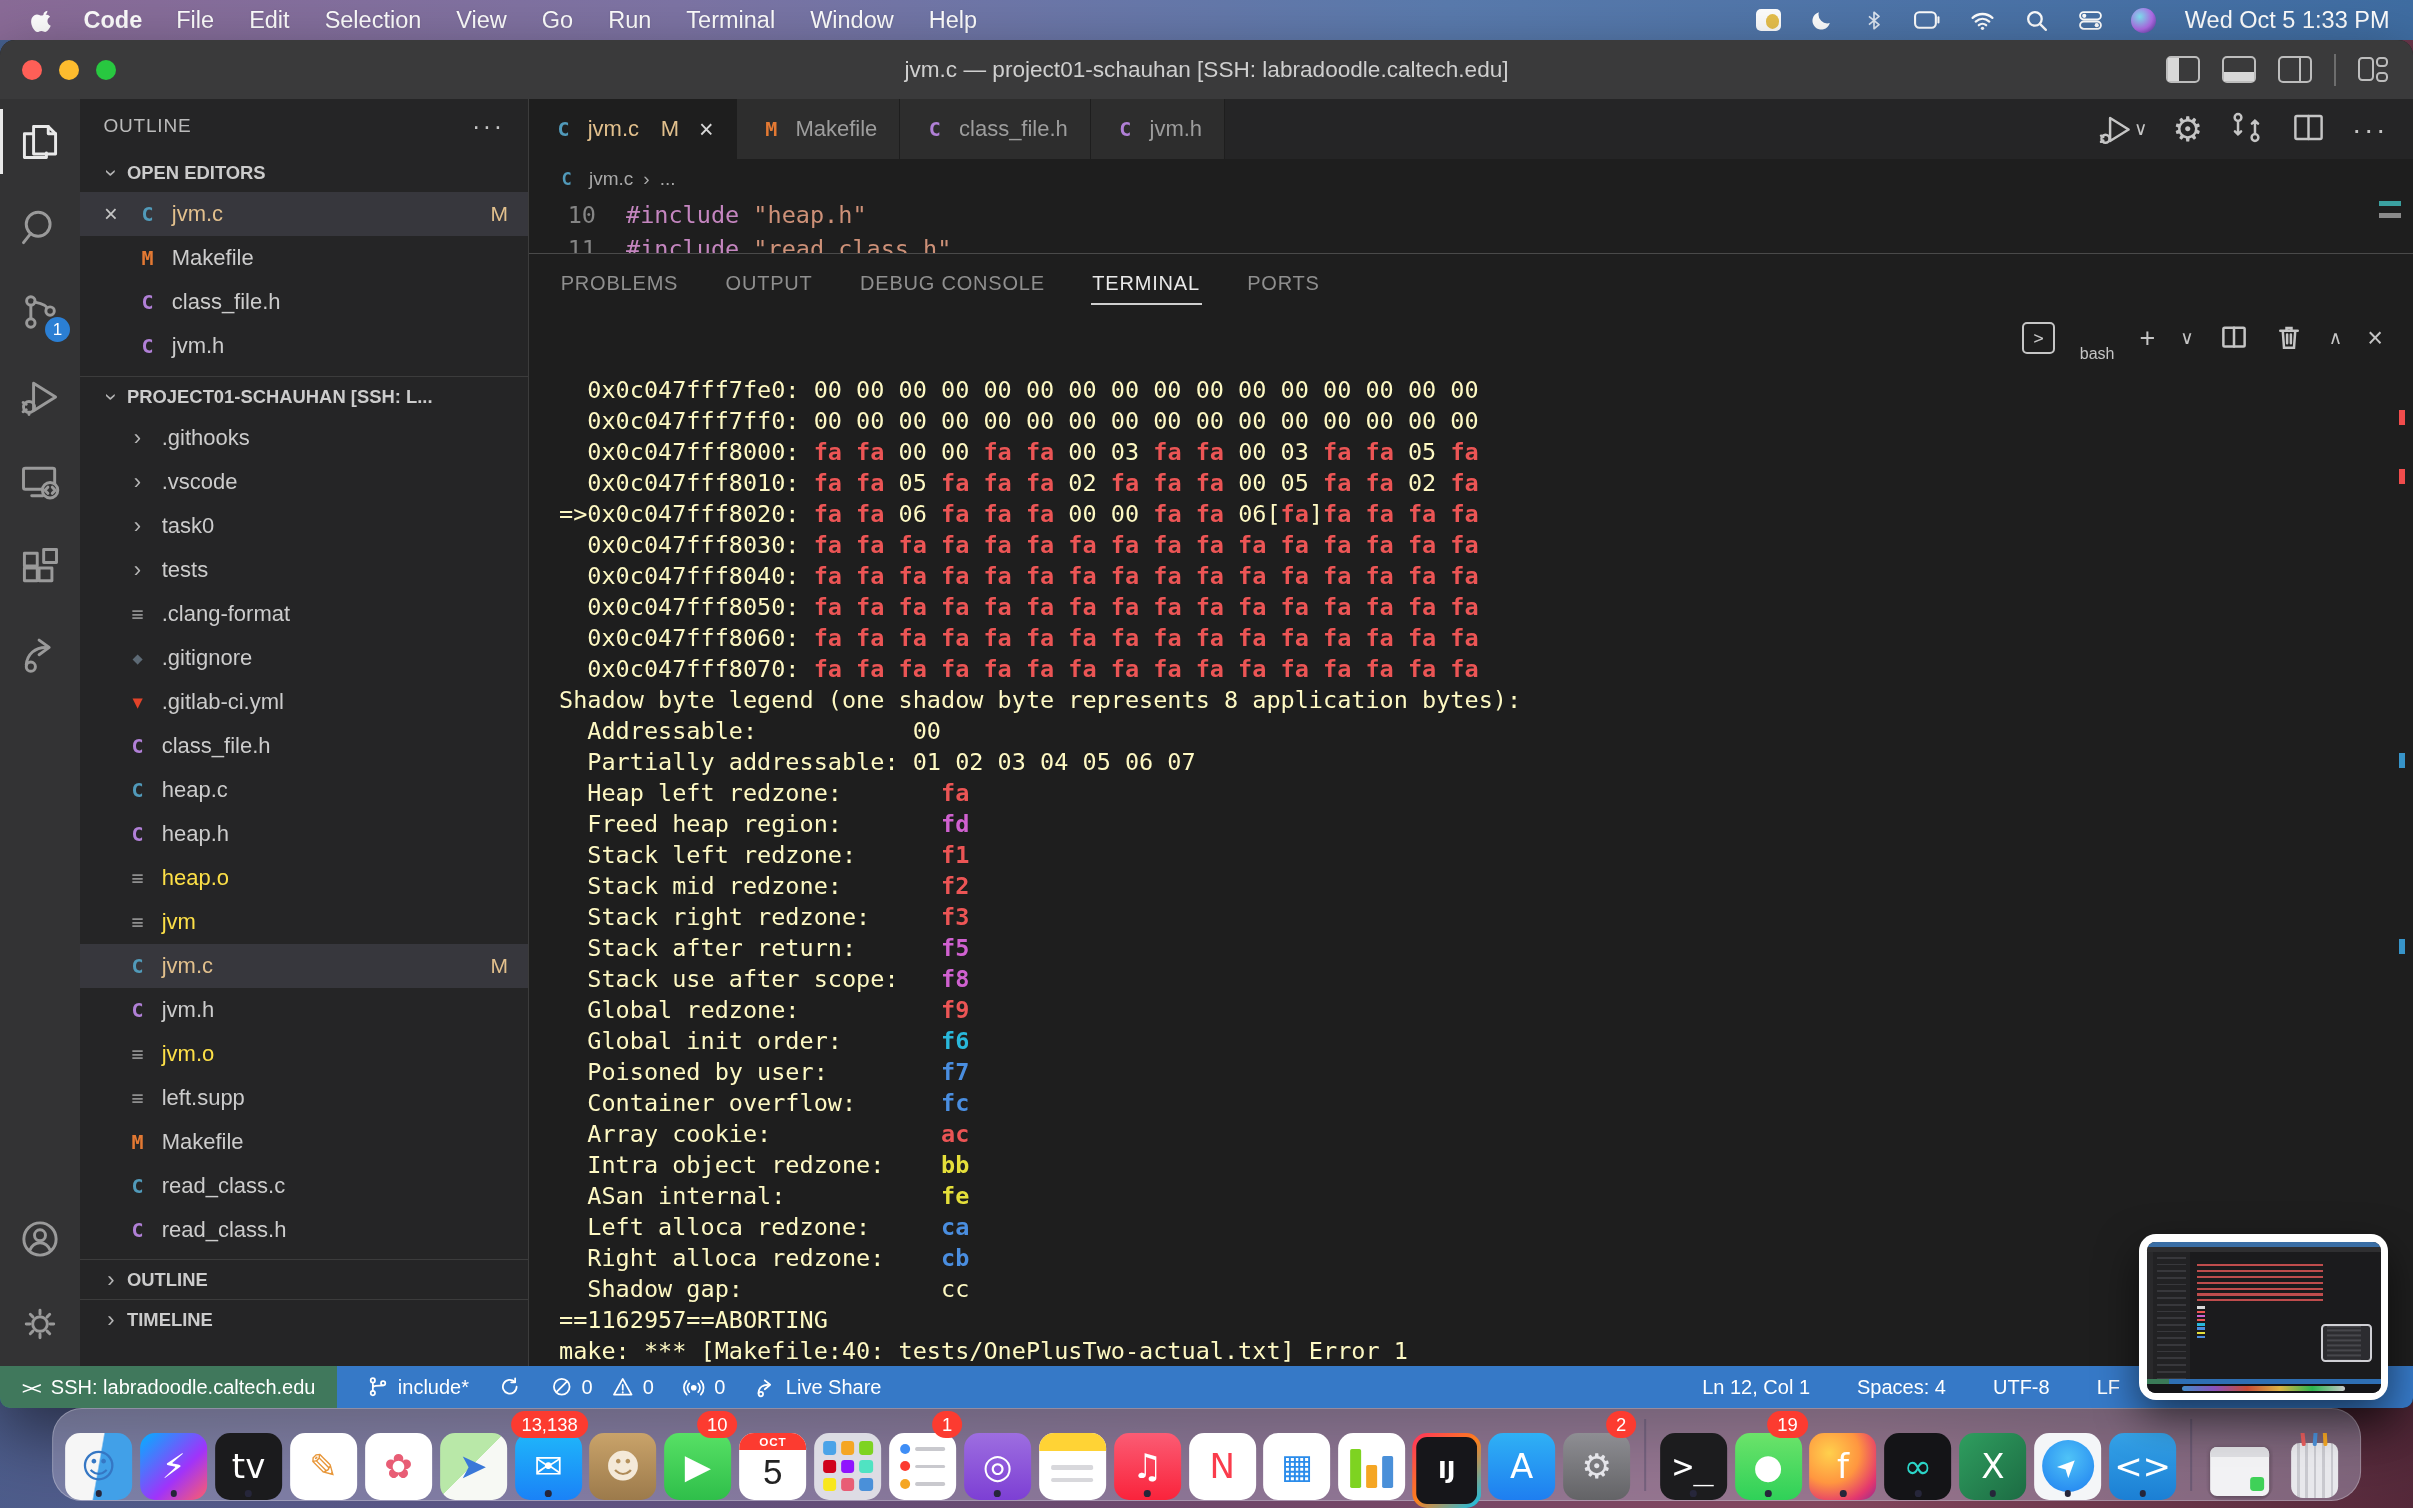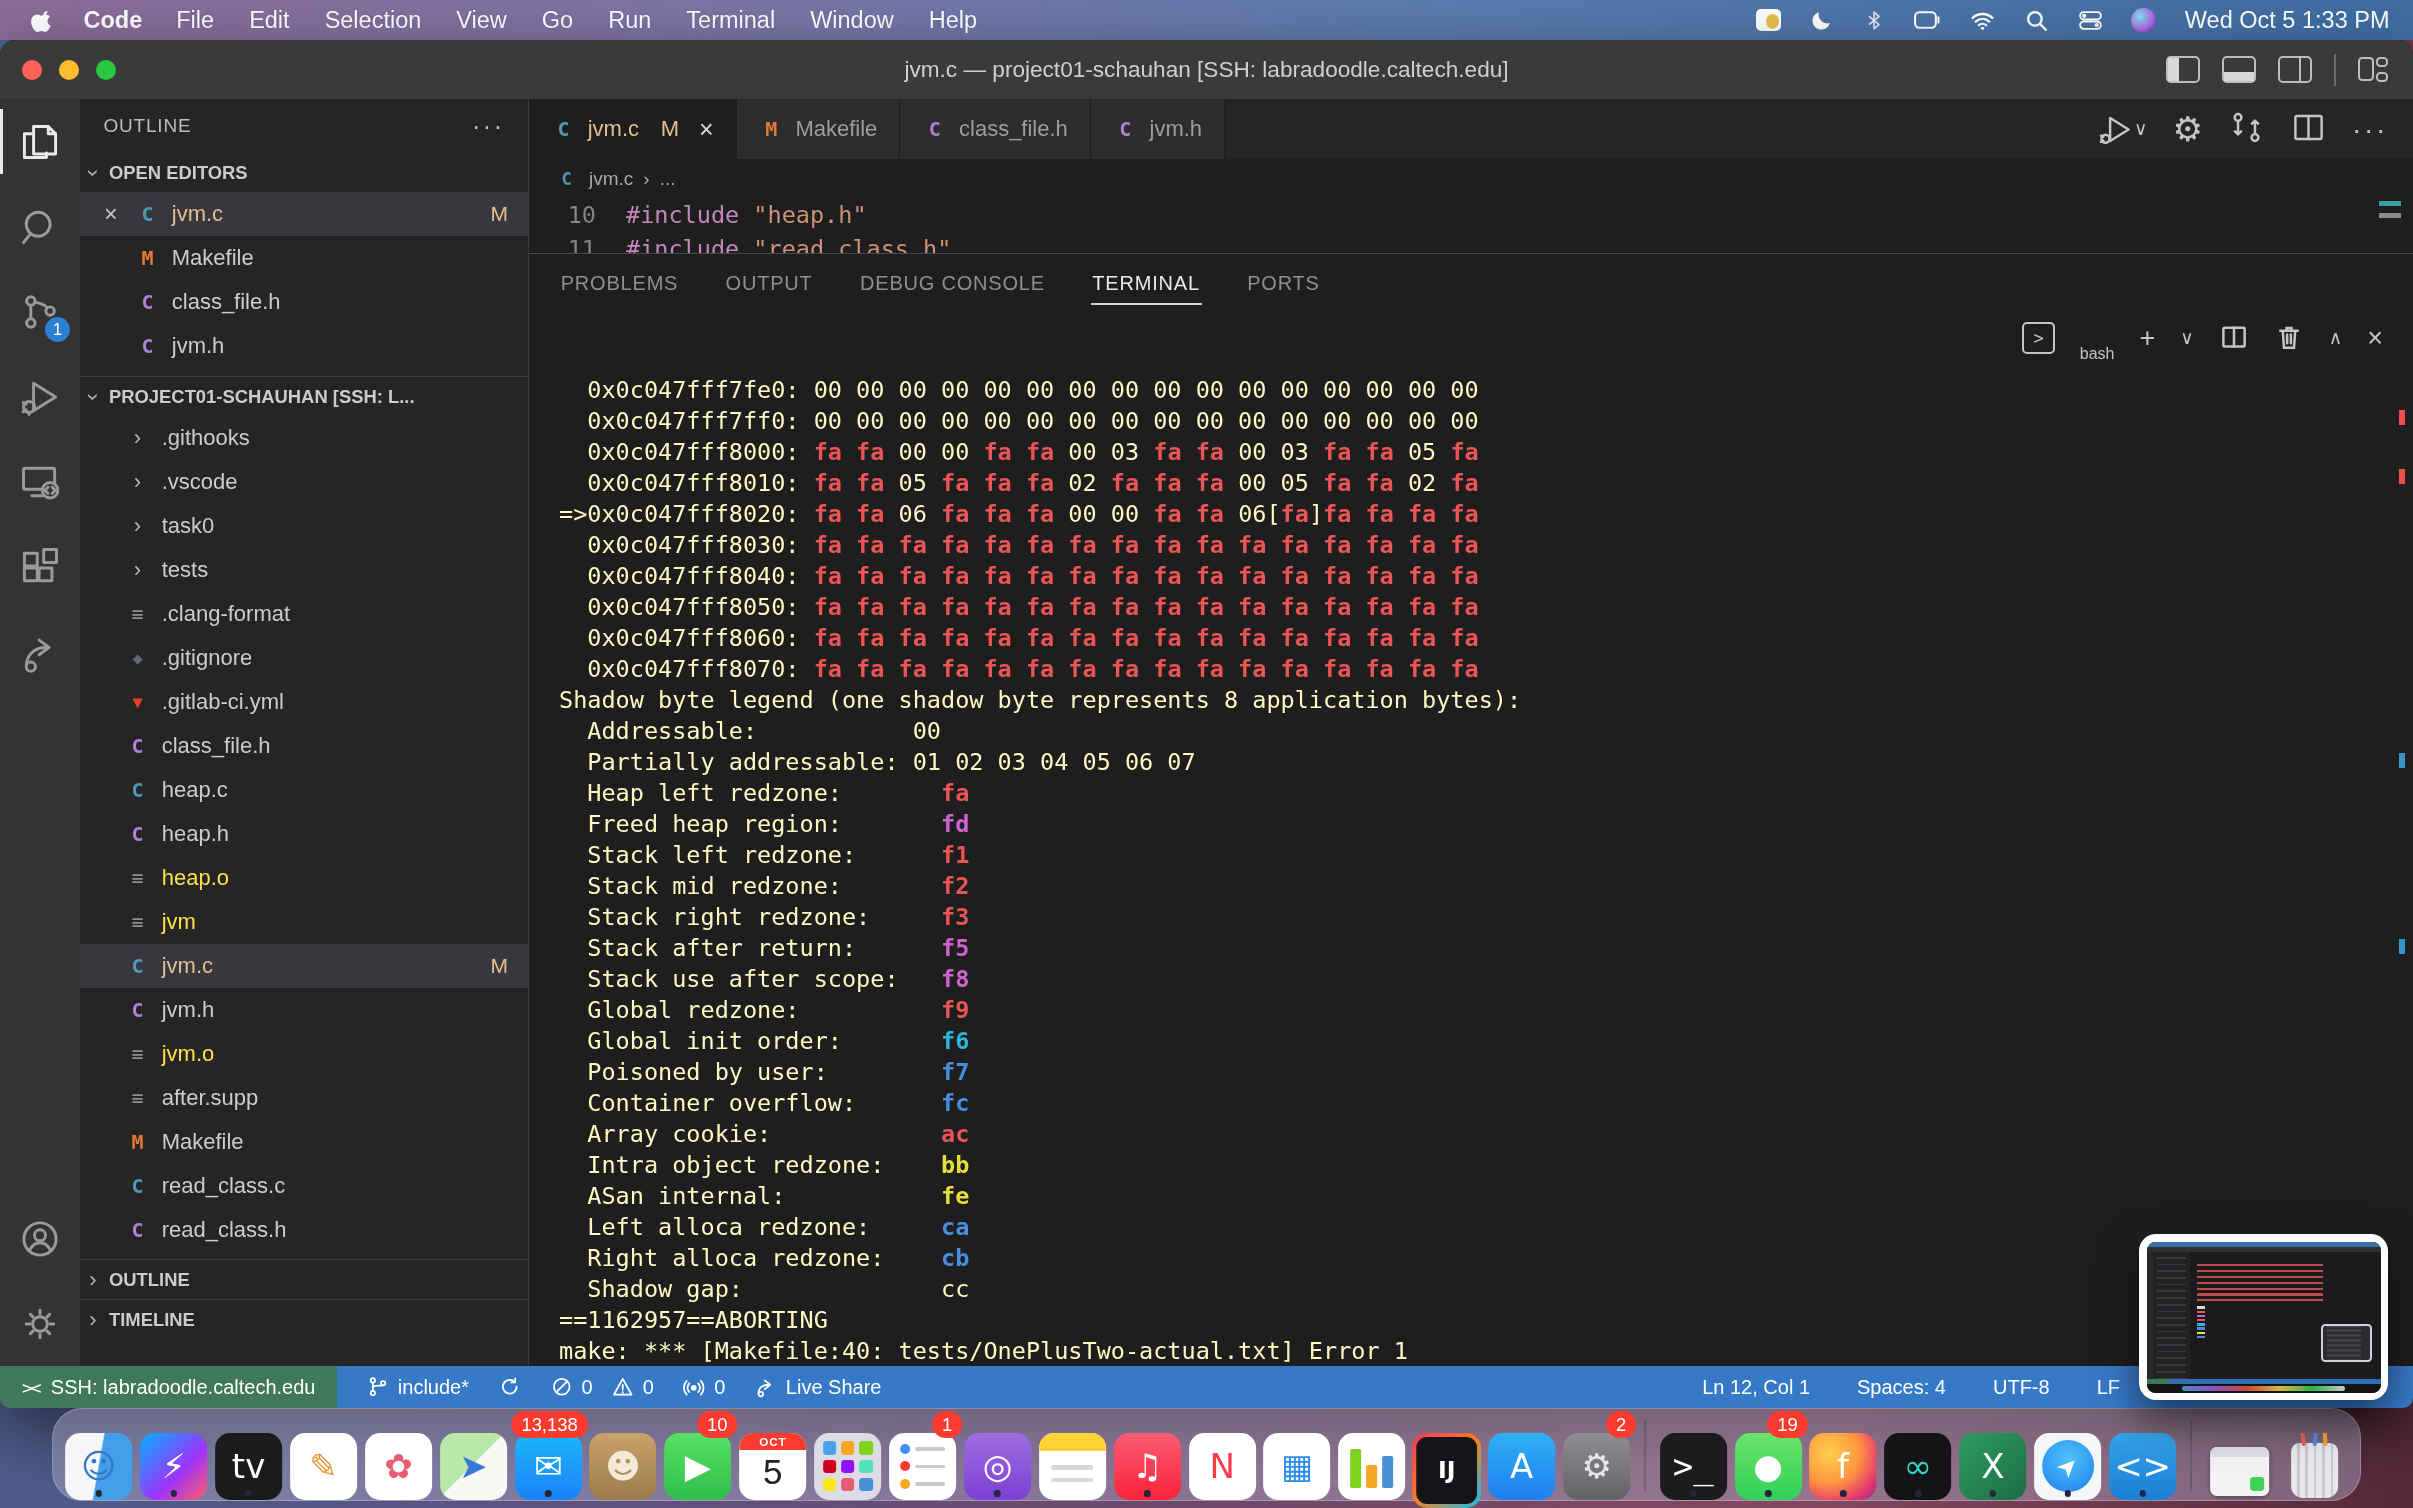--- a/index.html
+++ b/index.html
@@ -51,21 +51,21 @@
   .act.active svg{stroke:#e9e9e9;}
   .act.active::before{content:"";position:absolute;left:0;top:10px;bottom:10px;width:3.4px;background:#e9e9e9;}
   .act .badge1{position:absolute;right:10px;bottom:11.7px;background:#2b7fd4;color:#fff;font-size:17px;
     min-width:25px;height:25px;border-radius:12.6px;display:flex;align-items:center;justify-content:center;}
   .act-spacer{flex:1}
 
   
   .sidebar{width:448px;background:#252526;flex:none;border-right:0.8px solid #3c3c3c;color:#cccccc;overflow:hidden;}
   .sb-title{height:54px;display:flex;align-items:center;padding:0 23.5px;font-size:19px;letter-spacing:0.8px;color:#bbbbbb;}
   .sb-title .dots{margin-left:auto;font-size:25px;letter-spacing:2.5px;color:#c5c5c5;}
-  .sec-head{height:39px;display:flex;align-items:center;font-weight:bold;font-size:18.4px;color:#cccccc;padding-left:2px;gap:5px;}
+  .sec-head{height:39px;display:flex;align-items:center;font-weight:bold;font-size:18.4px;color:#cccccc;padding-left:20px;gap:5px;}
   .sec-head .chev{font-size:22px;color:#b5b5b5;display:inline-block;transform:rotate(90deg);font-weight:normal;width:22px;text-align:center;}
   .sec-head.collapsed .chev{transform:none;}
   .sec-head.bordered{border-top:0.8px solid #3c3c3c;}
   .sec-label{white-space:nowrap;overflow:hidden;}
   .row{height:44px;display:flex;align-items:center;font-size:22px;gap:11.7px;}
   .row.sel{background:#37373d;}
   .oe-row{padding-left:18.4px;}
   .close-x{width:25px;color:#c5c5c5;font-size:23.5px;text-align:center;}
   .fico{width:25px;text-align:center;font-weight:bold;font-size:20px;font-family:"DejaVu Sans Mono",monospace;}
   .ic-cb{color:#519aba}.ic-cp{color:#b180d7}.ic-mo{color:#e37933}.ic-ls{color:#8f8f8f;font-weight:normal;}
@@ -444,21 +444,21 @@
           <div class="row tree-row file">
             <span class="fico ic-cp">C</span>
             <span class="fname">jvm.h</span>
           </div>
           <div class="row tree-row file">
             <span class="fico ic-ls">≡</span>
             <span class="fname dim">jvm.o</span>
           </div>
           <div class="row tree-row file">
             <span class="fico ic-ls">≡</span>
-            <span class="fname">after.supp</span>
+            <span class="fname">left.supp</span>
           </div>
           <div class="row tree-row file">
             <span class="fico ic-mo">M</span>
             <span class="fname">Makefile</span>
           </div>
           <div class="row tree-row file">
             <span class="fico ic-cb">C</span>
             <span class="fname">read_class.c</span>
           </div>
           <div class="row tree-row file">

